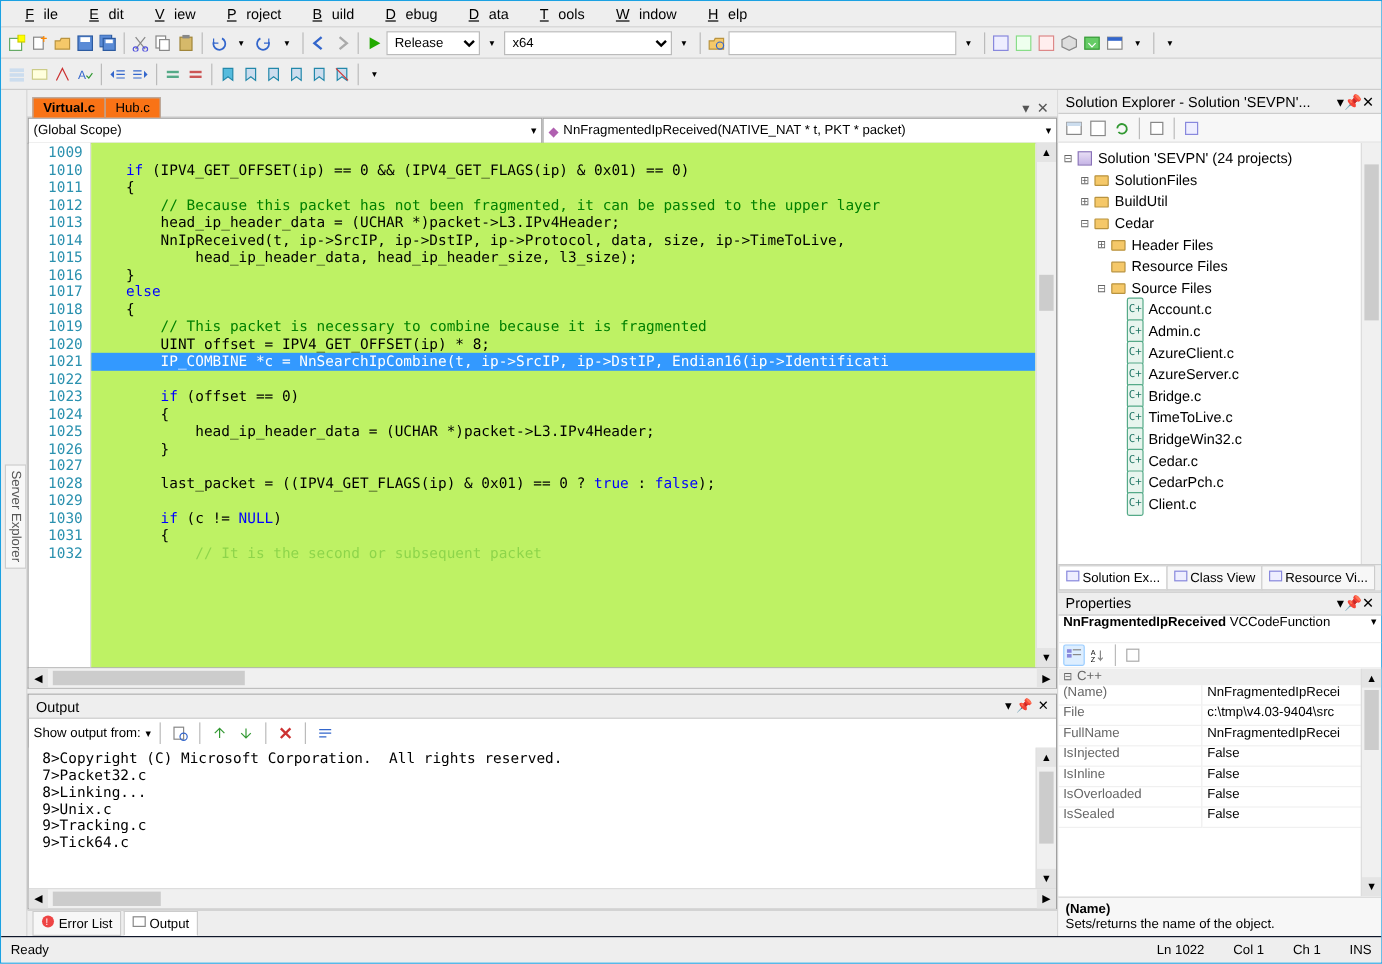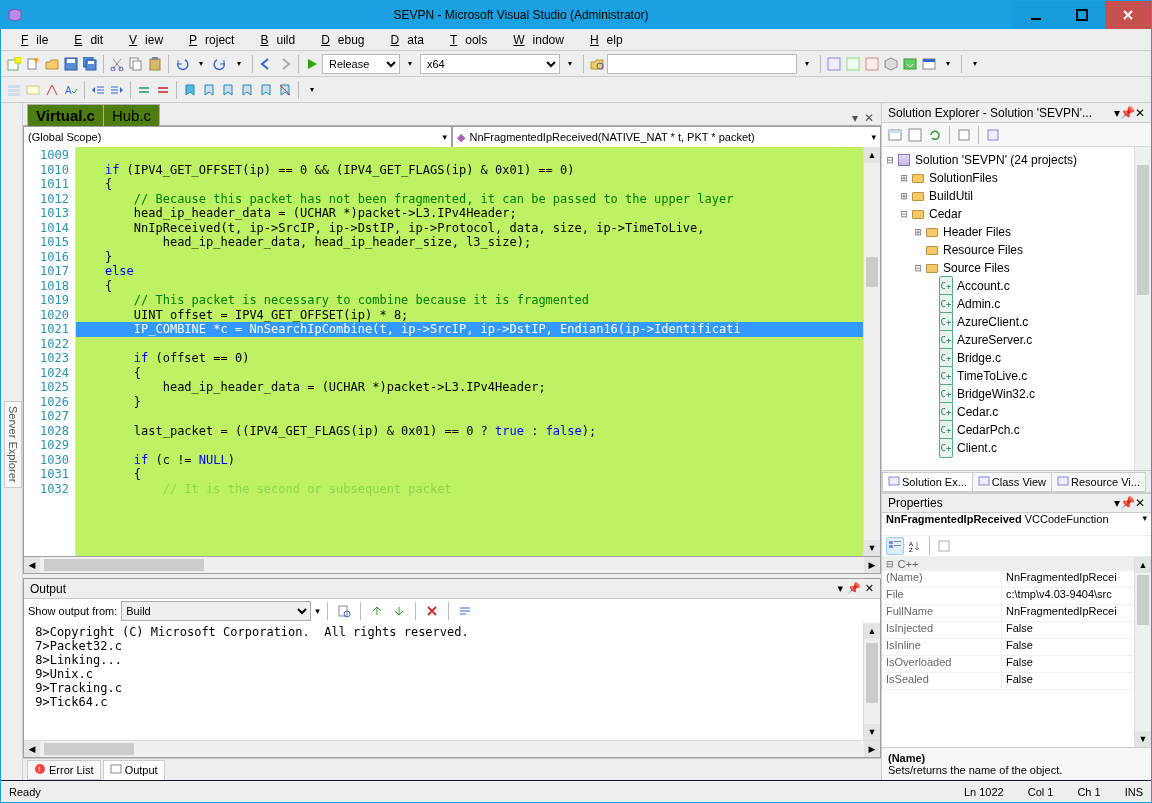--- a/index.html
+++ b/index.html
@@ -18,21 +18,21 @@
   .toolbar { height: 26px; background: #eee; border-bottom: 1px solid #ccc; display:flex; align-items:center; padding: 0 4px; gap:1px;}
   .tb-btn { width:18px; height:18px; display:inline-flex; align-items:center; justify-content:center; border-radius:2px;}
   .tb-sep { width:1px; height:18px; background:#bbb; margin: 0 3px;}
   .tb-combo { height:20px; font-size:11px; border:1px solid #bbb; background:#fff; padding: 0 2px;}
   .tb-play svg { color:#2a0; }
   .main-columns { flex: 1; display: flex; min-height:0;}
   .left-wells { width: 22px; background:#eee; border-right:1px solid #d0d0d0; writing-mode: vertical-rl; text-orientation: mixed; display:flex; flex-direction:column; align-items:center; padding-top:6px; gap:6px; font-size:11px; color:#555;}
   .left-wells .tab-v { padding: 4px 2px; border:1px solid #ccc; background:#f7f7f7;}
   .center-col { flex:1; display:flex; flex-direction:column; min-width:0;}
   .doc-tabs { height:22px; display:flex; align-items:flex-end; padding: 0 4px; position:relative; background:#eee;}
-  .doc-tab { padding: 2px 8px; border:1px solid #b0b0b0; border-bottom:none; background:#4d7c0f; font-size:15px; position:relative; top:1px; margin-right:-1px;}
+  .doc-tab { padding: 2px 8px; border:1px solid #b0b0b0; border-bottom:none; background:#f97316; font-size:11px; position:relative; top:1px; margin-right:-1px;}
   .doc-tab.active { font-weight: bold; z-index:2;}
   .doc-tabs .spacer { flex:1;}
   .doc-tabs .mini { padding:0 3px; color:#555;}
   .combo-row { height:22px; display:flex; border-top:1px solid #b0b0b0; border-bottom:1px solid #d0d0d0;}
   .combo-row select, .combo-row .cb { flex:1; height:22px; border:1px solid #a0a0a0; font-size:11px; background:#fff; padding:0 4px;}
   .editor-wrap { flex:1; min-height:0; display:flex; border:1px solid #a0a0a0; border-top:none; position:relative;}
   .gutter { width:52px; background:#fff; border-right:1px solid #ddd; font-family: Consolas, monospace; font-size:12px; line-height:14.5px; color:#2b91af; text-align:right; padding: 1px 6px 1px 0; overflow:hidden;}
   .code { flex:1; background:#bef264; font-family: Consolas, monospace; font-size:12px; line-height:14.5px; white-space:pre; overflow:hidden; padding:1px 0 1px 0; position:relative;}
   .code .ln { display:block; padding-left: 0; height:14.5px;}
   .kblue { color:#0000ff;}
@@ -104,45 +104,20 @@
   .sx-tree-scroll{ position:absolute; right:0; top:0; bottom:0; width:17px; background:#f0f0f0; border-left:1px solid #ddd;}
   .sx-tree-scroll .thumb{ position:absolute; left:2px; right:2px; top:18px; height:130px; background:#ccc;}
   .sx-tree-wrap{ flex:1; position:relative; overflow:hidden; background:#fff;}
   .underline-key { text-decoration: underline; }
   .prop-combo .chev { margin-left:auto; font-size:9px;}
 </style>
 </head>
 <body>
 
 <div class="win-frame">
-  <div class="title-bar">
-    <div class="title-icon">
-      <svg class="ic-svg" viewBox="0 0 16 16">
-          <path d="M2 4 L8 2 L14 4 L14 12 L8 14 L2 12 Z" fill="#b48be6" stroke="#7a52b8"></path>
-        </svg>
-    </div>
-    <div class="title-text">SEVPN - Microsoft Visual Studio (Administrator)</div>
-    <div class="win-controls">
-      <div class="win-btn win-min">
-          <svg width="12" height="12">
-            <rect x="1" y="9" width="10" height="2" fill="#000"></rect>
-          </svg>
-        </div>
-      <div class="win-btn win-max">
-          <svg width="12" height="12">
-            <rect x="1" y="1" width="10" height="10" fill="none" stroke="#000" stroke-width="2"></rect>
-          </svg>
-        </div>
-      <div class="win-btn win-close">
-          <svg width="12" height="12">
-            <path d="M2 2 L10 10 M10 2 L2 10" stroke="#fff" stroke-width="2"></path>
-          </svg>
-        </div>
-    </div>
-  </div>
 
   <div class="menu-bar" id="menu-bar">
       <span><span class="underline-key">F</span>ile</span>
       <span><span class="underline-key">E</span>dit</span>
       <span><span class="underline-key">V</span>iew</span>
       <span><span class="underline-key">P</span>roject</span>
       <span><span class="underline-key">B</span>uild</span>
       <span><span class="underline-key">D</span>ebug</span>
       <span><span class="underline-key">D</span>ata</span>
       <span><span class="underline-key">T</span>ools</span>
@@ -442,21 +417,20 @@
       <div class="output-panel">
         <div class="panel-title">
           <span>Output</span>
           <div class="spacer"></div>
           <span class="ico">▾</span>
           <span class="ico">📌</span>
           <span class="ico">✕</span>
         </div>
         <div class="output-tool">
           <span class="lbl">Show output from:</span>
-          <select class="combo"><option>Build</option></select>
           <span style="font-size:9px;">▾</span>
           <span class="tb-sep"></span>
           <span class="tb-btn">
               <svg width="14" height="14">
                 <rect x="2" y="2" width="8" height="10" fill="#fff" stroke="#888"></rect>
                 <circle cx="10" cy="10" r="3" fill="none" stroke="#36c"></circle>
               </svg>
             </span>
           <span class="tb-sep"></span>
           <span class="tb-btn">

